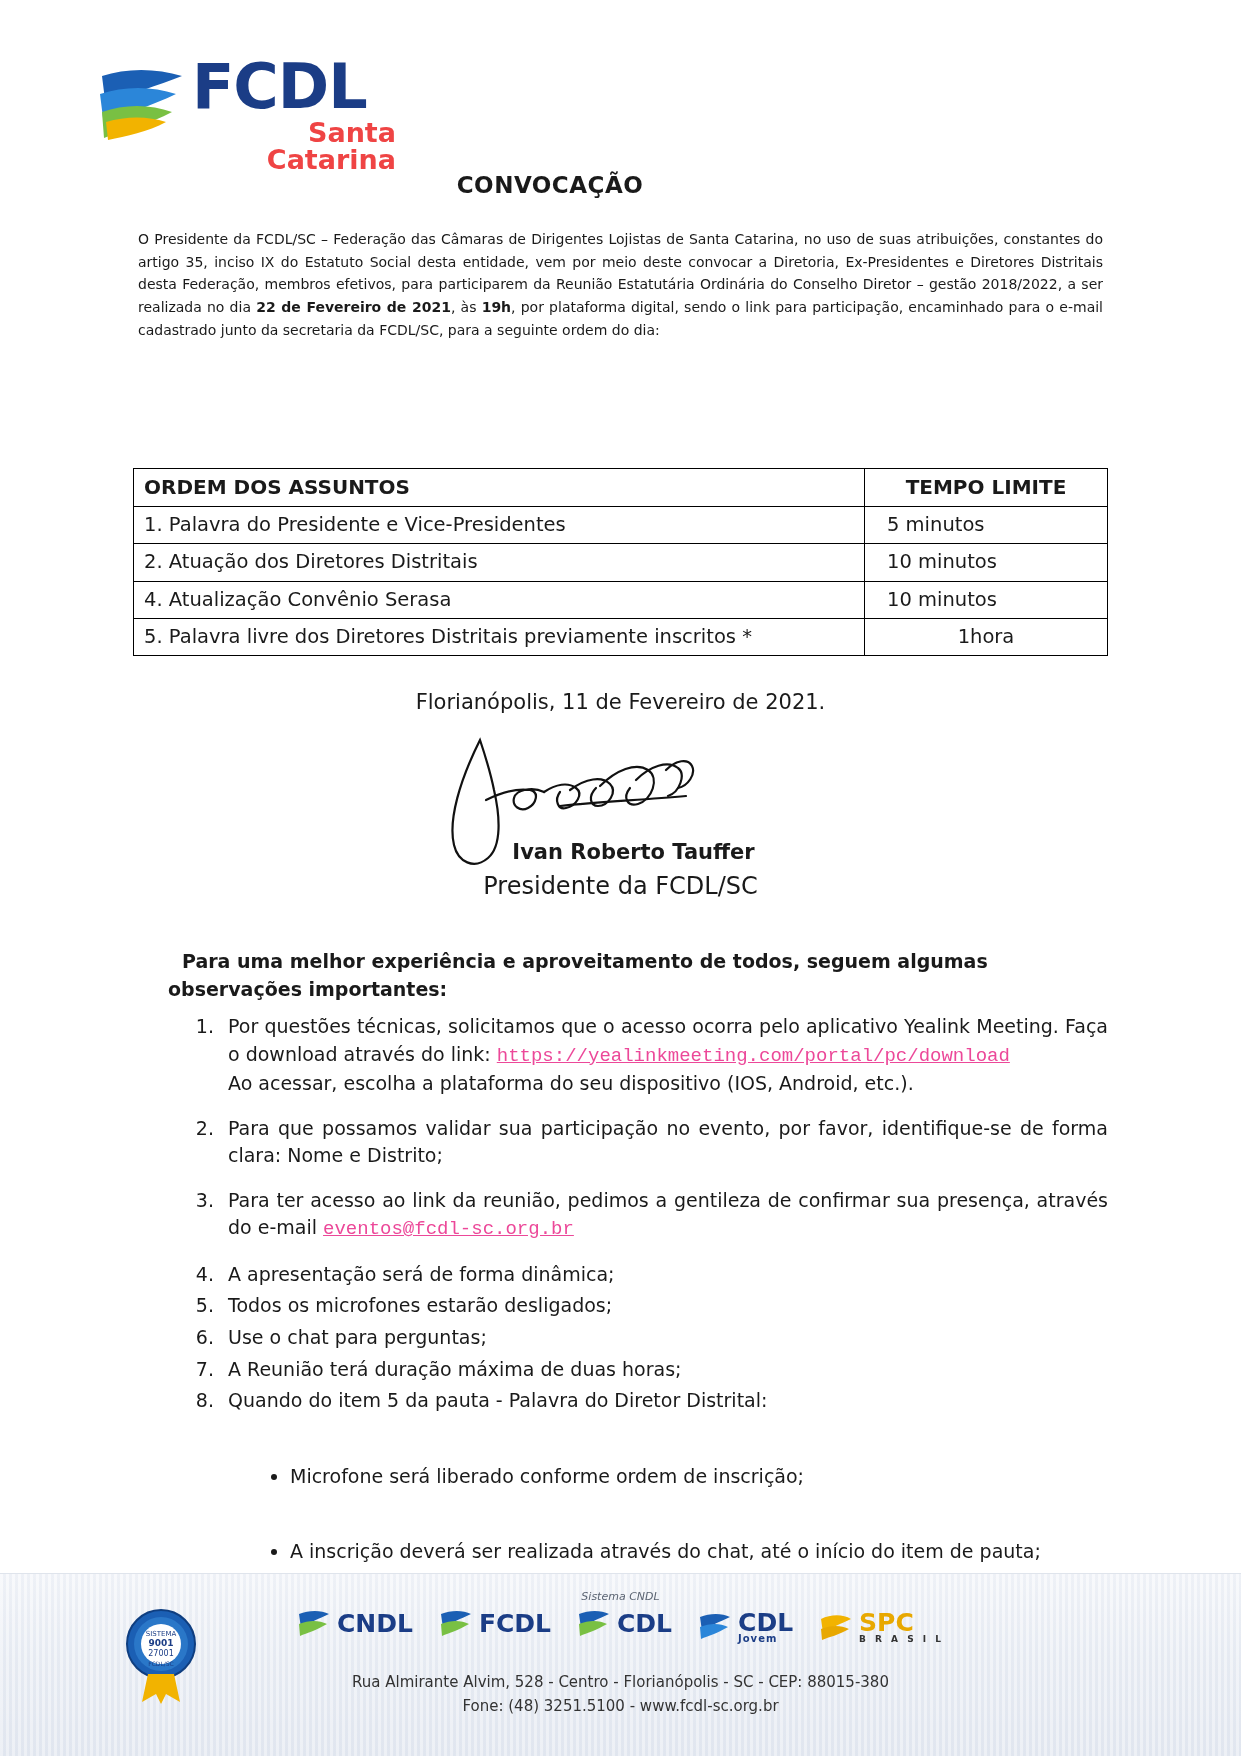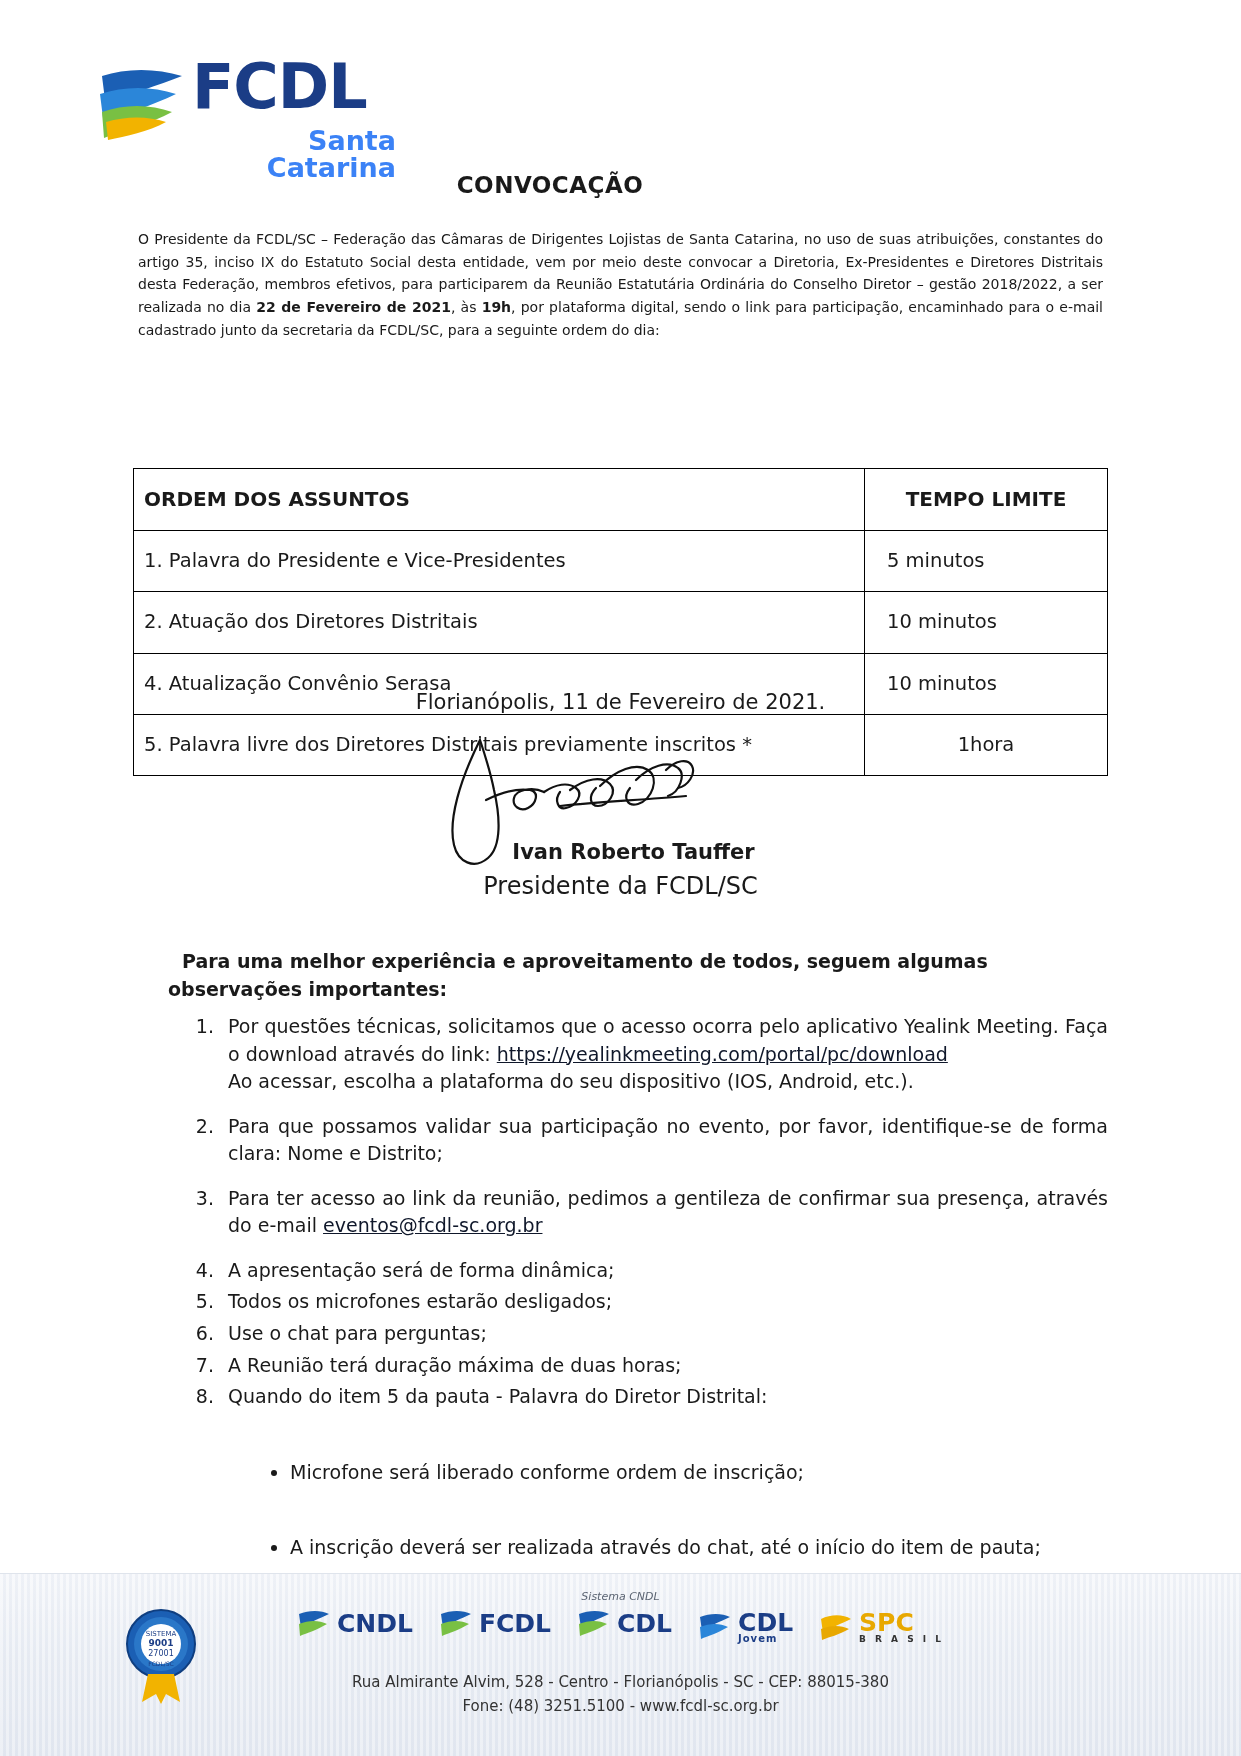--- a/index.html
+++ b/index.html
@@ -51,24 +51,24 @@
     font-size: 62px;
     letter-spacing: -1px;
     color: #1b3d86;
     display: block;
     line-height: 0.95;
   }
   .logo-sub {
     font-family: "DejaVu Sans", sans-serif;
     font-weight: bold;
     font-size: 27px;
-    color: #3b82f6;
+    color: #ef4444;
     display: block;
     text-align: right;
-    margin-top: 10px;
+    margin-top: 2px;
     letter-spacing: 0px;
   }
 
   
   .doc-title {
     position: absolute;
     top: 172px;
     left: 0;
     width: 1100px;
     text-align: center;
@@ -95,21 +95,21 @@
   .agenda-table {
     position: absolute;
     top: 468px;
     left: 133px;
     width: 975px;
     border-collapse: collapse;
     font-size: 19.5px;
   }
   .agenda-table th, .agenda-table td {
     border: 1px solid #000;
-    padding: 17px 10px;
+    padding: 5px 10px;
     font-weight: normal;
     text-align: left;
     line-height: 1.35;
   }
   .agenda-table thead th {
     font-weight: bold;
     font-size: 20px;
   }
   .agenda-table .col-time {
     width: 210px;
@@ -193,22 +193,23 @@
   }
   ol.notes-list > li {
     margin-bottom: 17px;
     padding-left: 8px;
     text-align: justify;
   }
   ol.notes-list > li.tight {
     margin-bottom: 4px;
   }
   .link {
-    color: #0f172a;
+    color: #ec4899;
     text-decoration: underline;
+    font-family: Liberation Mono, monospace;
   }
   ul.sub-list {
     list-style: disc;
     margin: 8px 0 0 0;
     padding-left: 62px;
   }
   ul.sub-list li {
     margin-bottom: 4px;
     margin-top: 48px;
   }

